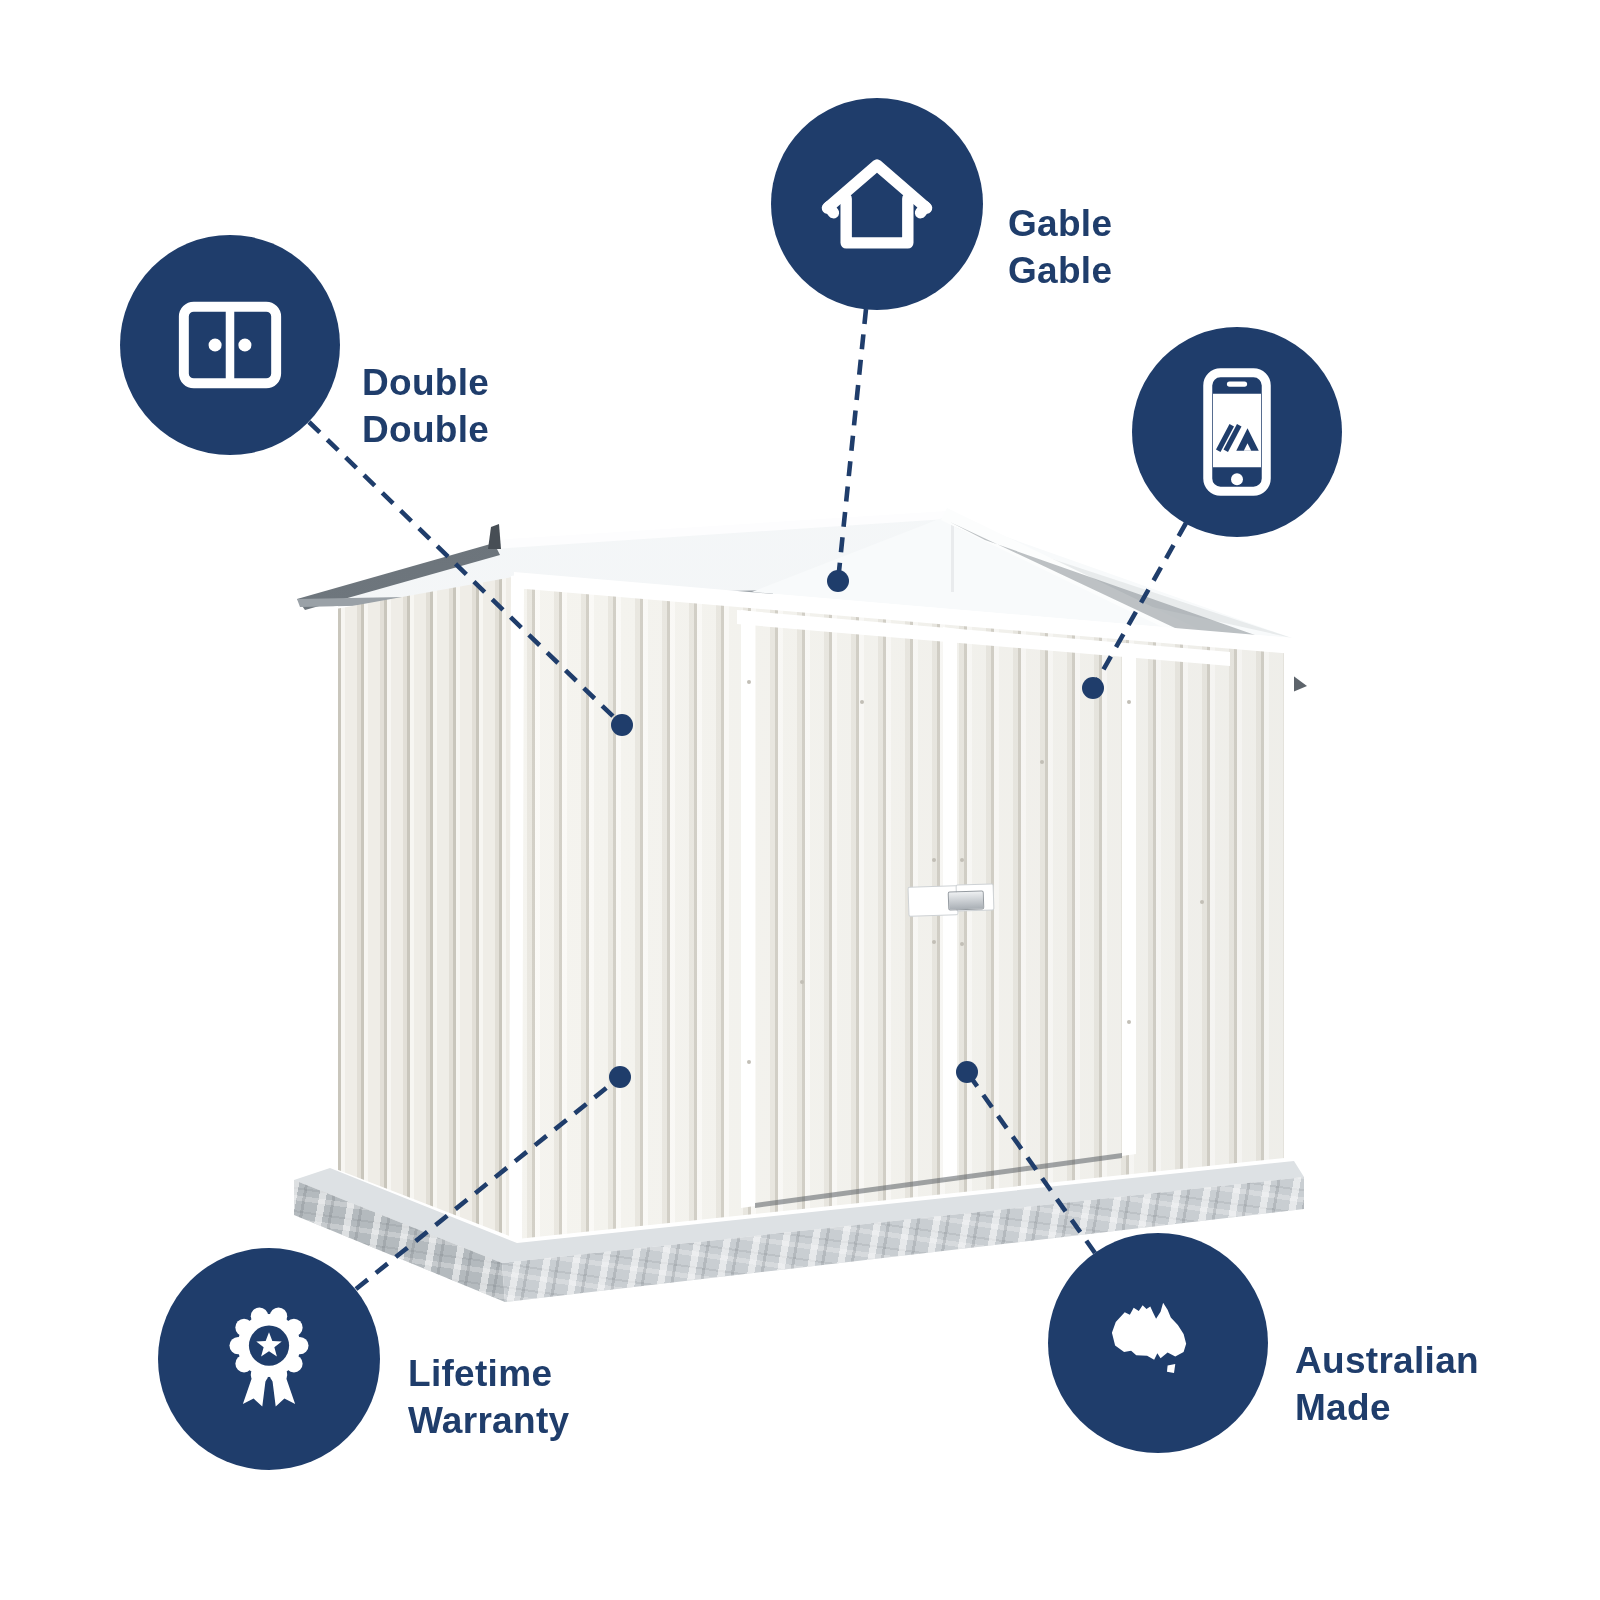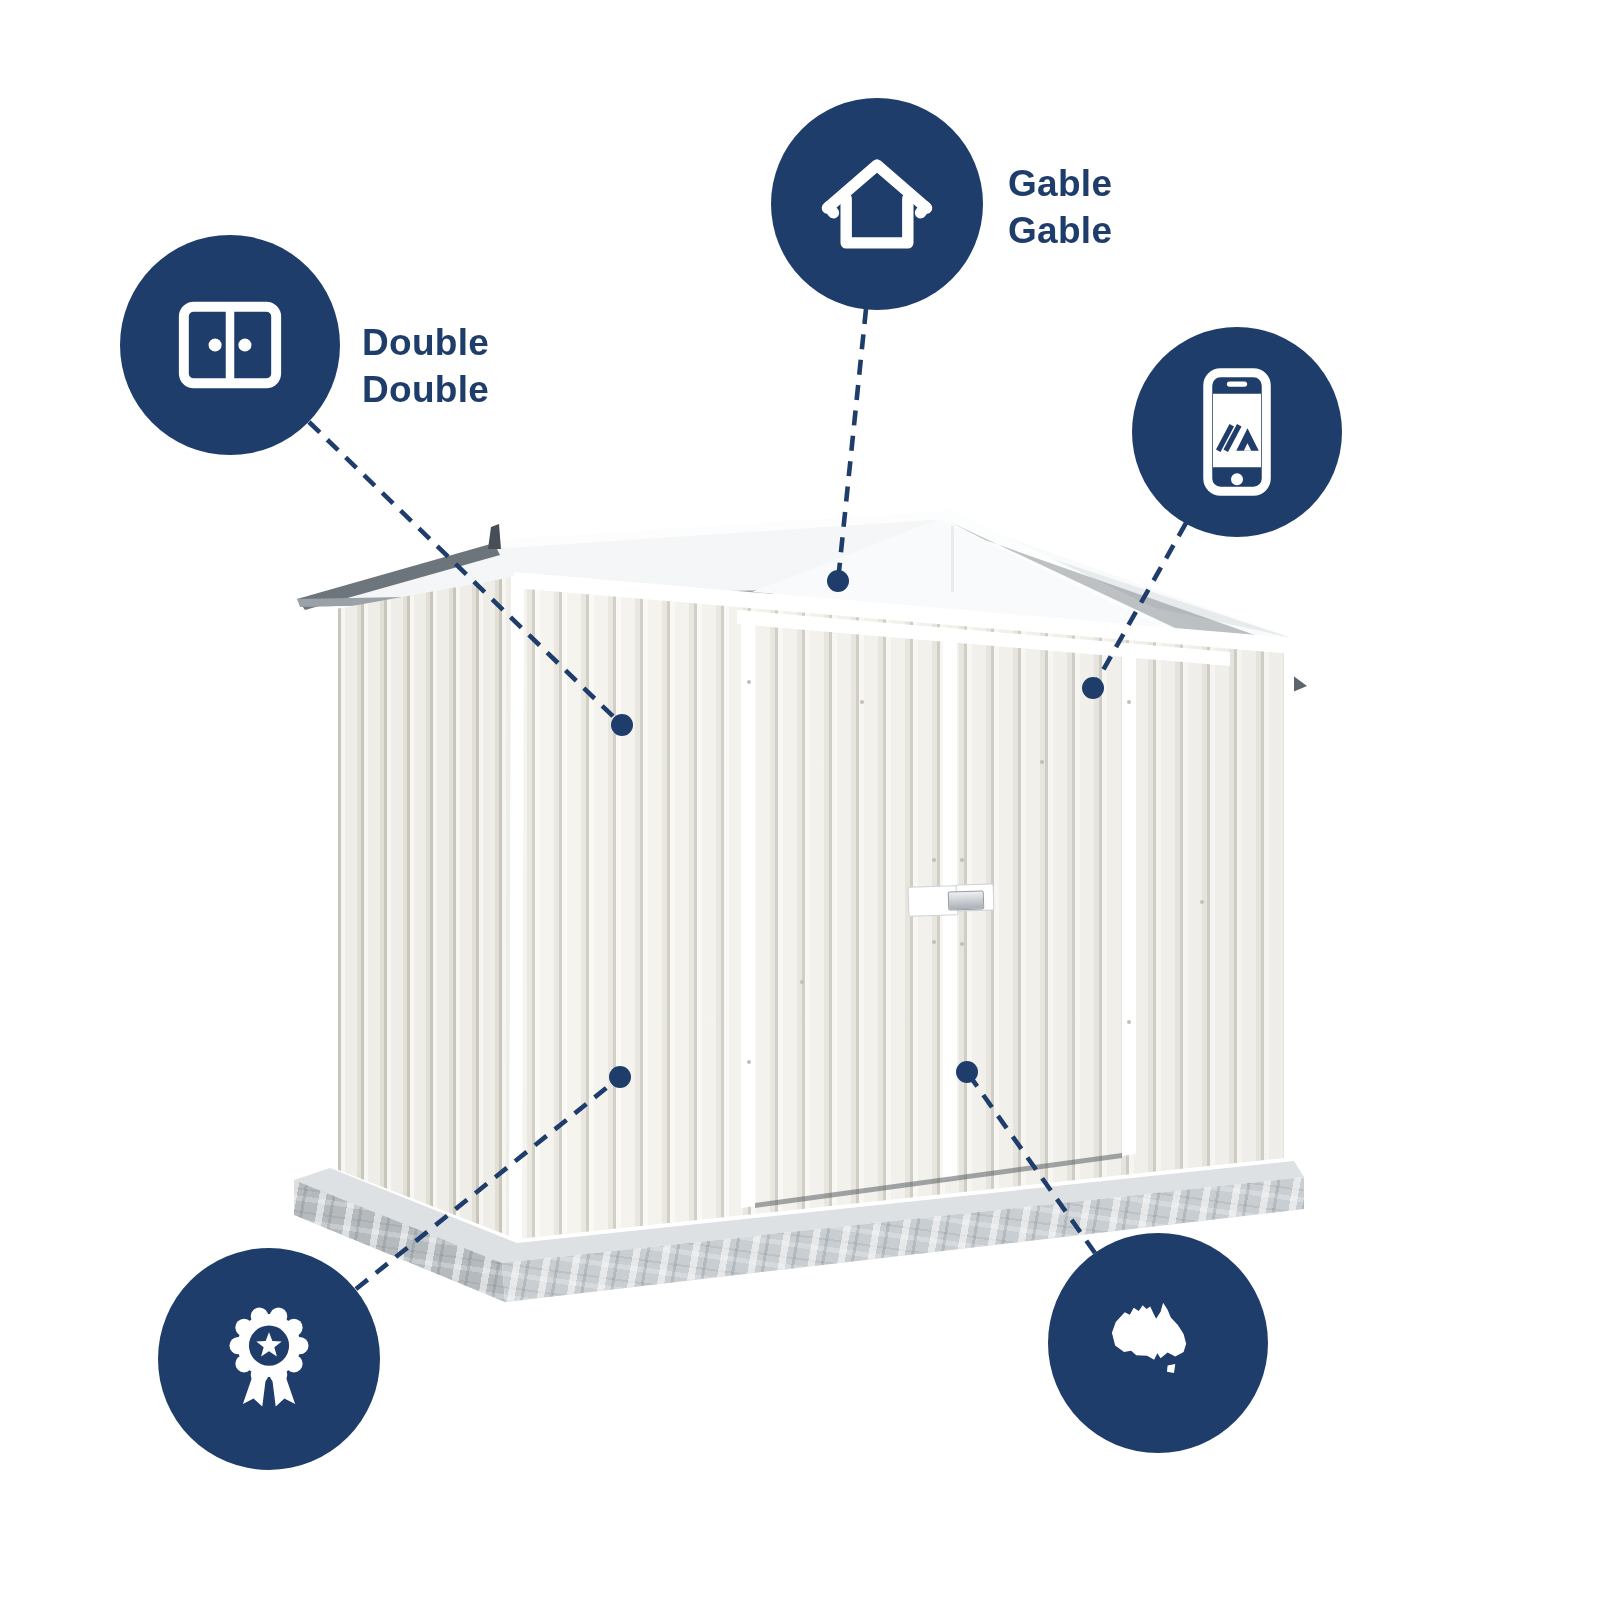--- a/index.html
+++ b/index.html
@@ -60,21 +60,21 @@
     border:1px solid #959ba1;border-radius:2px;}
   .screw{position:absolute;width:4px;height:4px;border-radius:50%;background:#c2bfb6;}
 
   
   svg.connectors{position:absolute;inset:0;width:1600px;height:1600px;}
 
   
   .badge{position:absolute;border-radius:50%;background:#1F3D6B;
          display:flex;align-items:center;justify-content:center;}
   .label{position:absolute;color:#1F3D6B;font-weight:700;font-size:37px;line-height:47px;
-         letter-spacing:.3px;white-space:nowrap;}
+         letter-spacing:.3px;white-space:nowrap;margin-top:40px;}
 </style>
 </head>
 <body>
 
 <div class="stage">
 
   <div>
     <div class="layer roof-left-slope"></div>
     <div class="layer roof-ridge-cap"></div>
     <div class="layer roof-back-verge"></div>
@@ -216,15 +216,23 @@
     <div>Double</div>
     <div>Double</div>
   </div>
 
   <div class="label" style="left:1008px;top:160px;">
     <div>Gable</div>
     <div>Gable</div>
   </div>
 
 
-
+  <div class="label" style="left:408px;top:1310px;">
+    <div>Lifetime</div>
+    <div>Warranty</div>
+  </div>
+
+  <div class="label" style="left:1295px;top:1297px;">
+    <div>Australian</div>
+    <div>Made</div>
+  </div>
 
 </div>
 
 </body></html>

